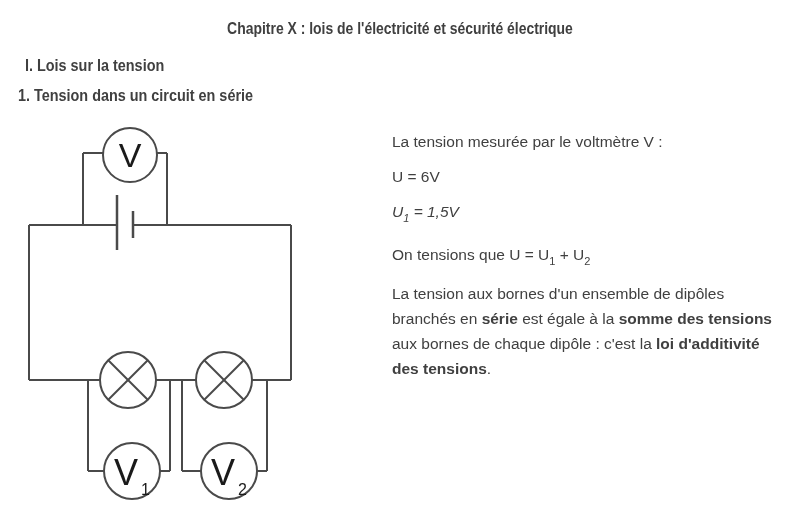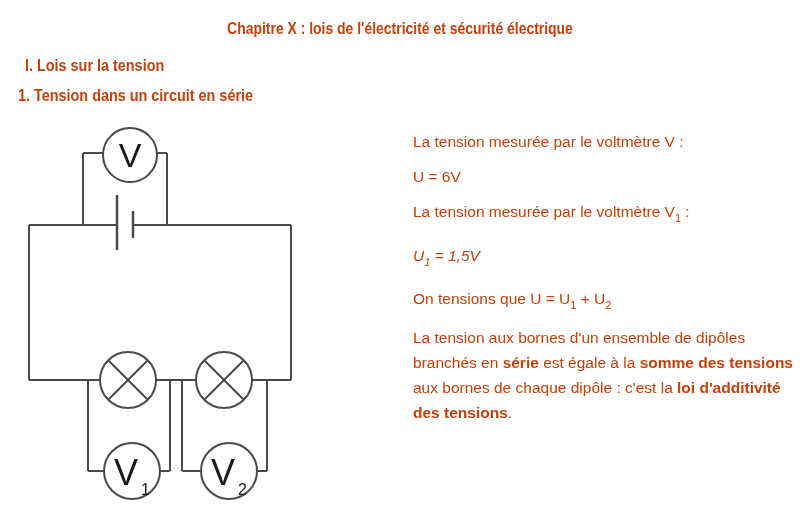--- a/index.html
+++ b/index.html
@@ -9,21 +9,21 @@
     width: 800px;
     height: 531px;
     overflow: hidden;
   }
   .page {
     position: relative;
     width: 800px;
     height: 531px;
     background: #ffffff;
     font-family: "Liberation Sans", sans-serif;
-    color: #c2410c;
+    color: #404040;
   }
   .title {
     position: absolute;
     top: 17px;
     left: 0;
     width: 800px;
     text-align: center;
     font-size: 17px;
     font-weight: bold;
     line-height: 24px;
@@ -45,21 +45,21 @@
   .circuit {
     position: absolute;
     left: 0;
     top: 110px;
   }
   .circuit .labels text {
     font-family: "Liberation Sans", sans-serif;
   }
   .notes {
     position: absolute;
-    left: 413px;
+    left: 392px;
     top: 131px;
     width: 382px;
     font-size: 15.5px;
   }
   .notes p {
     margin: 0;
   }
   .nl {
     line-height: 22px;
     white-space: nowrap;
@@ -136,19 +136,18 @@
       <text x="126" y="375" text-anchor="middle" font-size="36">V</text>
       <text x="141" y="385" font-size="16">1</text>
       <text x="223" y="375" text-anchor="middle" font-size="36">V</text>
       <text x="238" y="385" font-size="16">2</text>
     </g>
   </svg>
 
   <div class="notes">
     <p class="nl mb13"><span>La tension mesurée par le voltmètre V :</span></p>
     <p class="nl mb13"><span>U = 6V</span></p>
-    <p class="nl mb22"><span>La tension mesurée par le voltmètre V</span><sub>1</sub><span> :</span></p>
     <p class="nl mb21"><span>U</span><sub>1</sub><span> = 1,5V</span></p>
     <p class="nl mb15"><span>On tensions que U = U</span><sub>1</sub><span> + U</span><sub>2</sub></p>
     <p class="conclusion"><span>La tension aux bornes d'un ensemble de dipôles branchés en </span><span class="b">série</span><span> est égale à la </span><span class="b">somme des tensions</span><span> aux bornes de chaque dipôle : c'est la </span><span class="b">loi d'additivité des tensions</span><span>.</span></p>
   </div>
 
 </div>
 
 </body></html>

